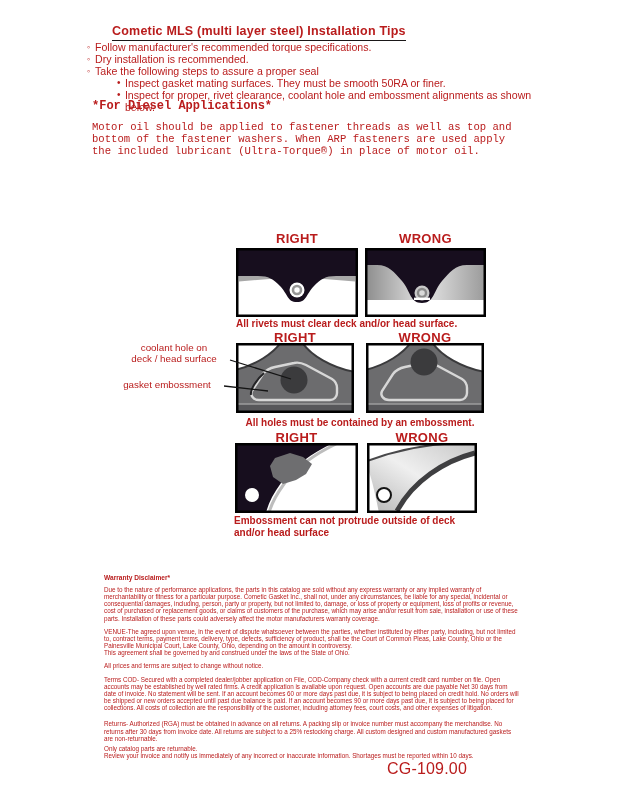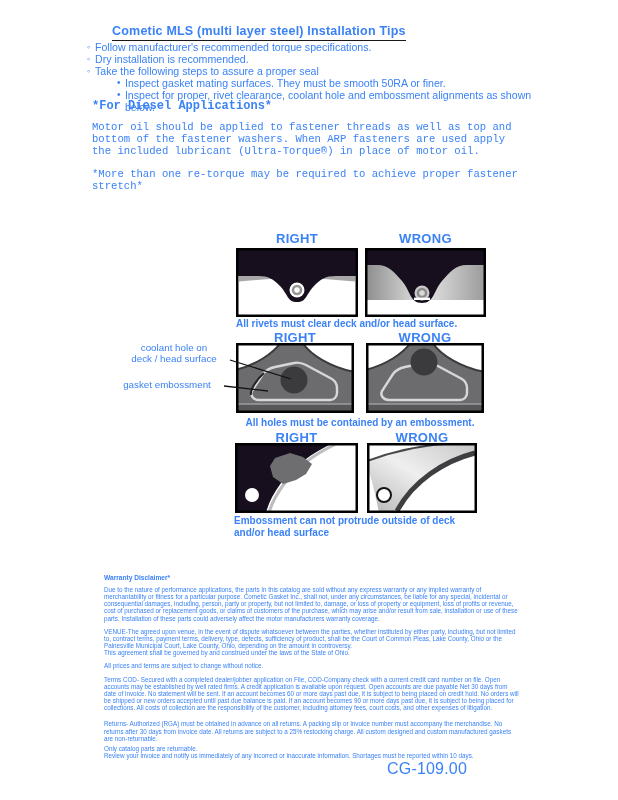--- a/index.html
+++ b/index.html
@@ -1,19 +1,19 @@
 <!DOCTYPE html>
 <html><head>
 <meta charset="utf-8">
 <style>
   * { margin:0; padding:0; box-sizing:border-box; }
   html,body { background:#fff; }
   .page {
     position:relative; width:618px; height:800px; background:#ffffff;
-    font-family:"Liberation Sans", sans-serif; color:#3b82f6; overflow:hidden;
+    font-family:"Liberation Sans", sans-serif; color:#b91c1c; overflow:hidden;
   }
   .abs { position:absolute; }
 
   .title {
     left:112px; top:24px; font-size:12.5px; font-weight:bold;
     letter-spacing:.2px; display:inline-block;
     border-bottom:1.6px solid #1a1718; padding-bottom:2px;
   }
 
   .bullets { left:87px; top:41px; width:470px; font-size:10.6px; line-height:12px; }
@@ -70,21 +70,20 @@
     </div>
     <div class="brow subrow">
       <span class="marker">•</span>
       <span>Inspect for proper, rivet clearance, coolant hole and embossment alignments as shown below.</span>
     </div>
   </div>
 
   <div class="abs diesel">
     <h2>*For Diesel Applications*</h2>
     <p>Motor oil should be applied to fastener threads as well as top and bottom of the fastener washers. When ARP fasteners are used apply the included lubricant (Ultra-Torque®) in place of motor oil.</p>
-    <div class="note">*More than one re-torque may be required to achieve proper fastener stretch*</div>
   </div>
 
   <div class="abs dg-label" style="left:236px; top:231px; width:122px;">RIGHT</div>
   <div class="abs dg-label" style="left:365px; top:231px; width:121px;">WRONG</div>
 
   <div class="abs dg-box" style="left:236px; top:248px;">
     <svg width="122" height="69" viewBox="0 0 122 69">
       <rect width="122" height="69" fill="#ffffff"></rect>
       <path fill="#a8a8a8" d="M3,25.5 L52,29.5 L3,33.5 Z"></path>
       <path fill="#a8a8a8" d="M119,25.5 L70,29.5 L119,33.5 Z"></path>

